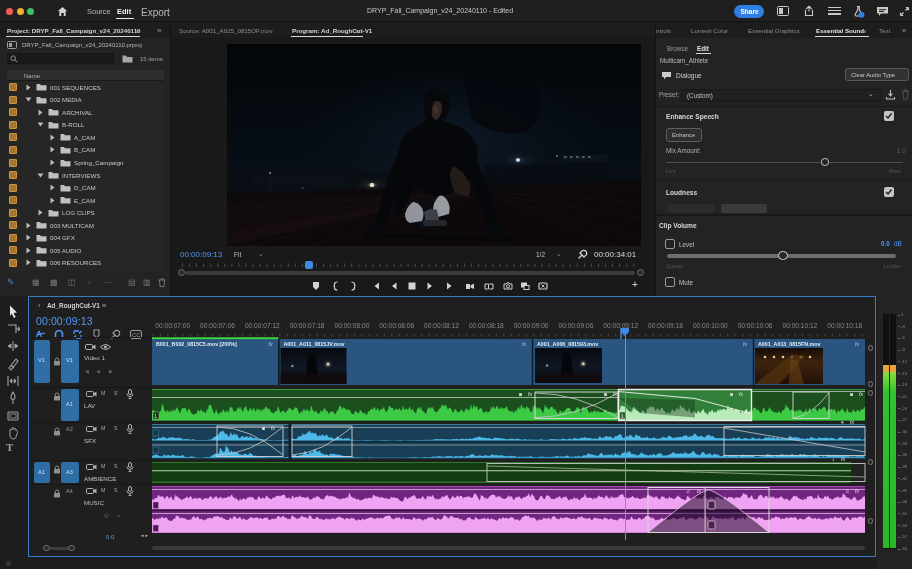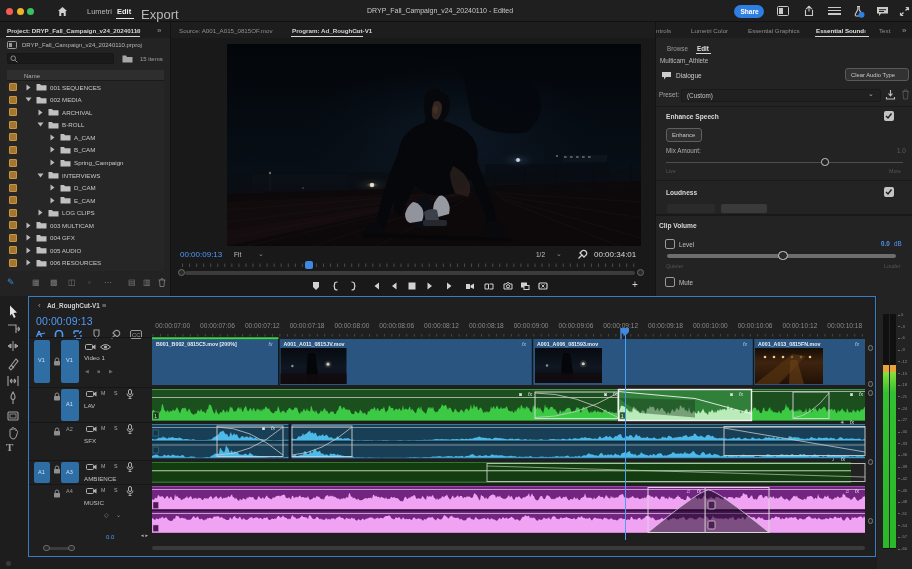--- a/index.html
+++ b/index.html
@@ -8,24 +8,24 @@
 </style></head><body>
 <div id="app">
 
 <div class="ab" style="left:0px;top:0px;width:912px;height:22px;background:#1f1f1f;border-bottom:1px solid #111"></div>
 <div class="ab" style="left:6.0px;top:8px;width:7px;height:7px;background:#f45c51;border-radius:50%"></div>
 <div class="ab" style="left:16.5px;top:8px;width:7px;height:7px;background:#f0b429;border-radius:50%"></div>
 <div class="ab" style="left:27.0px;top:8px;width:7px;height:7px;background:#39c25f;border-radius:50%"></div>
 <svg class="ab" style="left:57px;top:6px" width="11" height="11" viewBox="0 0 11 11">
       <path d="M5.5 1 L10 5 L8.7 5 L8.7 10 L6.7 10 L6.7 7 L4.3 7 L4.3 10 L2.3 10 L2.3 5 L1 5 Z" fill="#d2d2d2"></path>
     </svg>
-<div class="tx" style="left:87px;top:7px;font-size:7.5px;color:#b8b8b8;">Lumetri</div>
+<div class="tx" style="left:87px;top:7px;font-size:7.5px;color:#b8b8b8;">Source</div>
 <div class="tx" style="left:117px;top:7px;font-size:7.5px;color:#efefef;font-weight:bold">Edit</div>
 <div class="ab" style="left:116px;top:17.5px;width:18px;height:1.5px;background:#e8e8e8"></div>
-<div class="tx" style="left:141px;top:7px;font-size:13px;color:#b8b8b8;">Export</div>
+<div class="tx" style="left:141px;top:7px;font-size:10px;color:#b8b8b8;">Export</div>
 <div class="tx" style="left:367px;top:7px;font-size:7px;color:#c9c9c9;">DRYP_Fall_Campaign_v24_20240110 - Edited</div>
 <div class="ab" style="left:734px;top:4.5px;width:30px;height:13px;background:#2f7fe3;border-radius:7px"></div>
 <div class="tx" style="left:740.5px;top:7.5px;font-size:6.5px;color:#fff;font-weight:bold">Share</div>
 <div class="ab" style="left:777px;top:6px;width:12px;height:10px;border:1.2px solid #c9c9c9;border-radius:1.5px"></div>
 <div class="ab" style="left:779px;top:8px;width:3.5px;height:6px;background:#c9c9c9"></div>
 <svg class="ab" style="left:803px;top:5px" width="12" height="12" viewBox="0 0 12 12">
       <path d="M6 1 L8.5 3.7 L7.5 3.7 M6 1 L3.5 3.7 L4.5 3.7 M6 1.2 L6 6.5" stroke="#c9c9c9" stroke-width="1.1" fill="none"></path>
       <path d="M2.5 5 L2.5 10.5 L9.5 10.5 L9.5 5" stroke="#c9c9c9" stroke-width="1.1" fill="none"></path>
     </svg>
 <div class="ab" style="left:828px;top:6.5px;width:13px;height:1.6px;background:#c9c9c9"></div>

